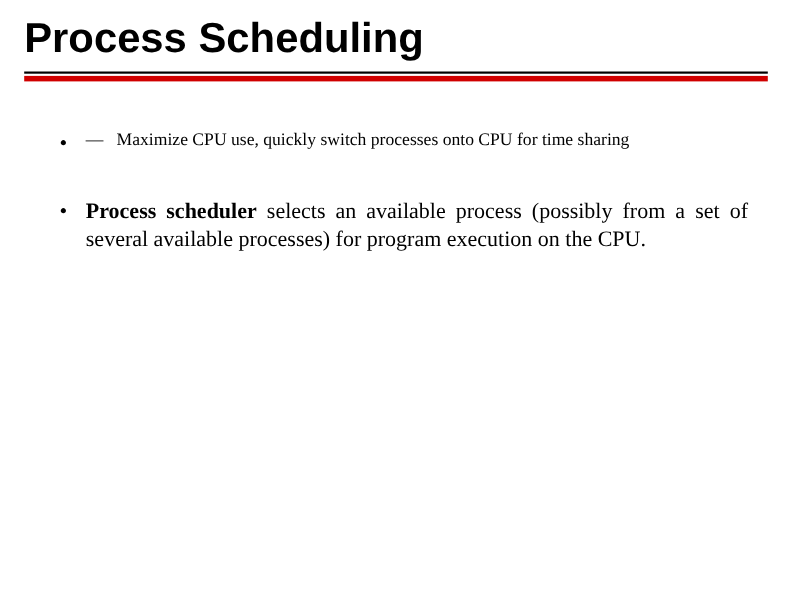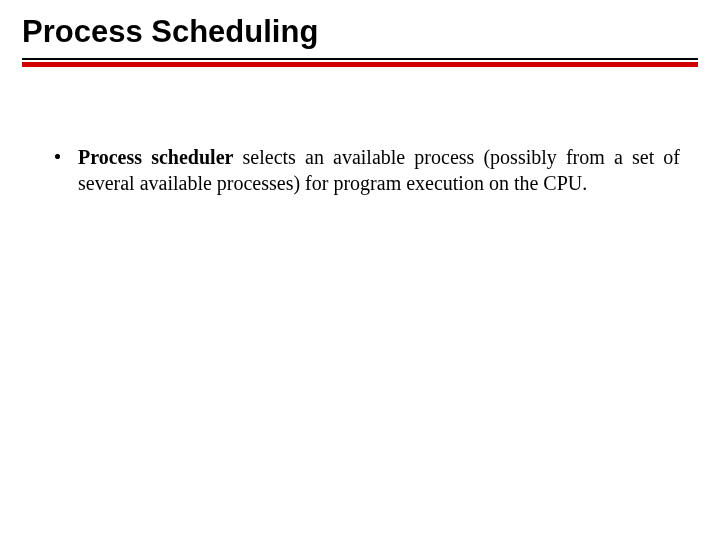--- a/index.html
+++ b/index.html
@@ -8,21 +8,21 @@
     height: 540px;
     background: #ffffff;
     font-family: "Times New Roman", Times, serif;
     color: #000;
     padding: 14px 22px 20px 22px;
     position: relative;
   }
   .title {
     font-family: Arial, Helvetica, sans-serif;
     font-weight: 900;
-    font-size: 31px;
+    font-size: 38px;
     letter-spacing: 0px;
     margin-bottom: 8px;
   }
   .rule-thin {
     height: 2px;
     background: #000;
     width: 100%;
   }
   .rule-thick {
     height: 5px;
@@ -77,20 +77,25 @@
 
 <h1 class="title">Process Scheduling</h1>
 <div class="rule-thin"></div>
 <div class="rule-thick"></div>
 
 <div class="content">
   <ul class="main">
 
 
     <li>
+      <ul class="sub">
+        <li>
+          <span>Maximize CPU use, quickly switch processes onto CPU for time sharing</span>
+        </li>
+      </ul>
     </li>
 
     <li>
       <span class="bold">Process scheduler</span><span> selects an available process (possibly from a set of several available processes) for program execution on the CPU.</span>
     </li>
 
   </ul>
 </div>
 
 </body></html>

